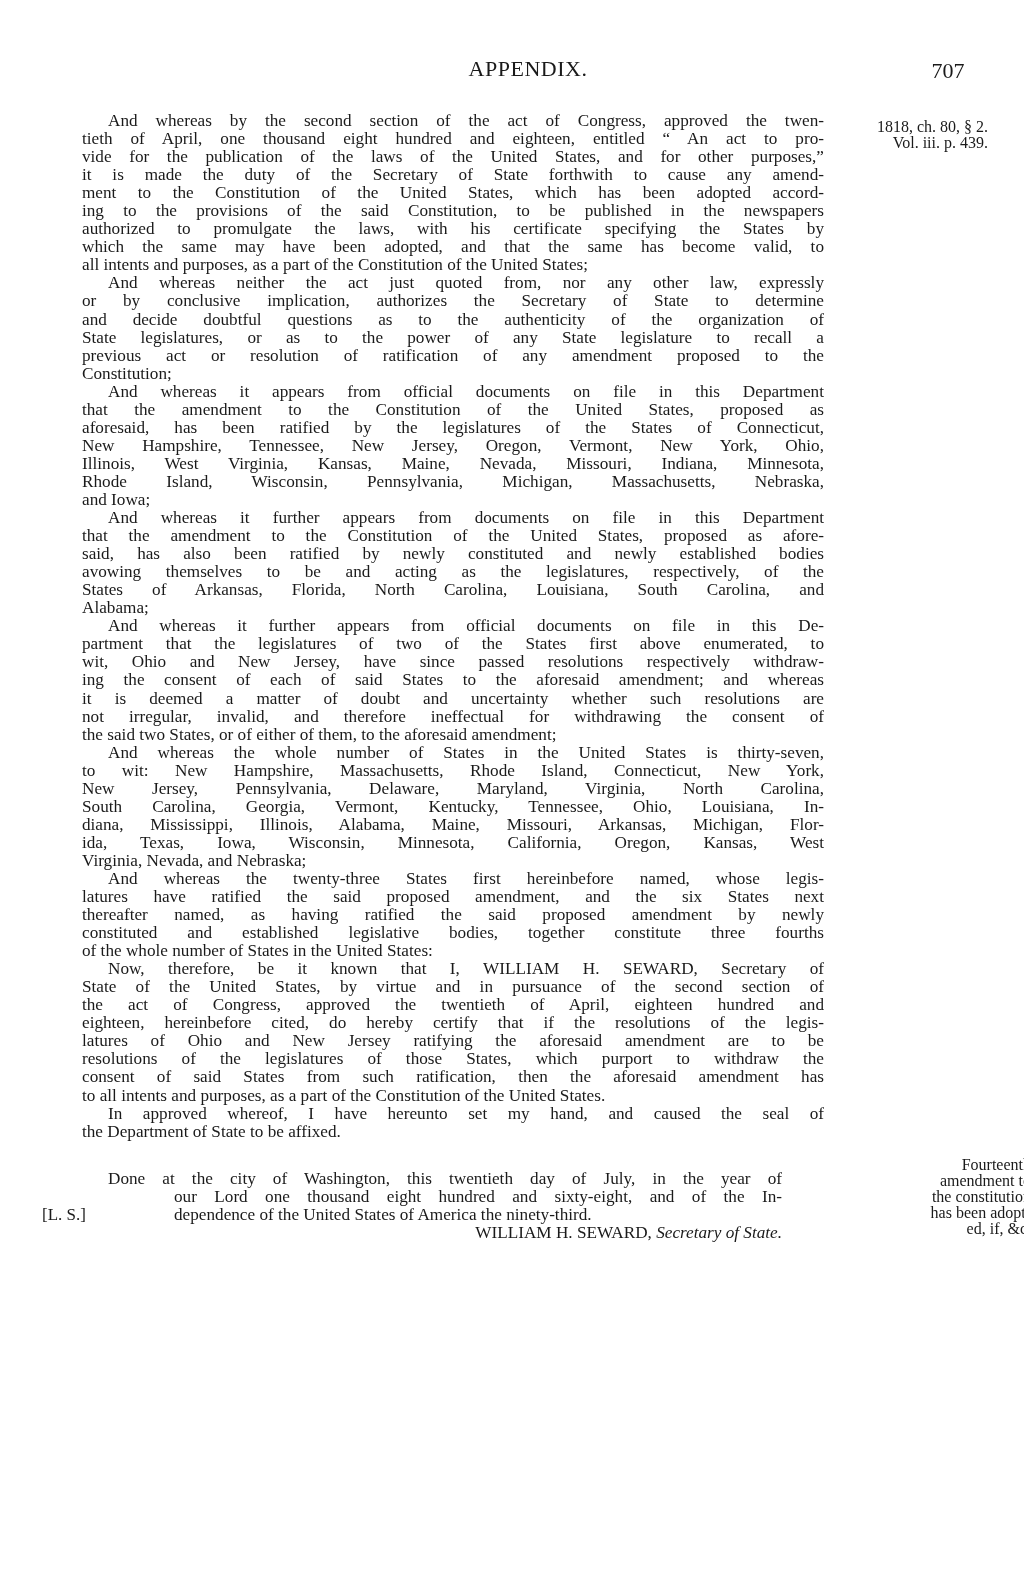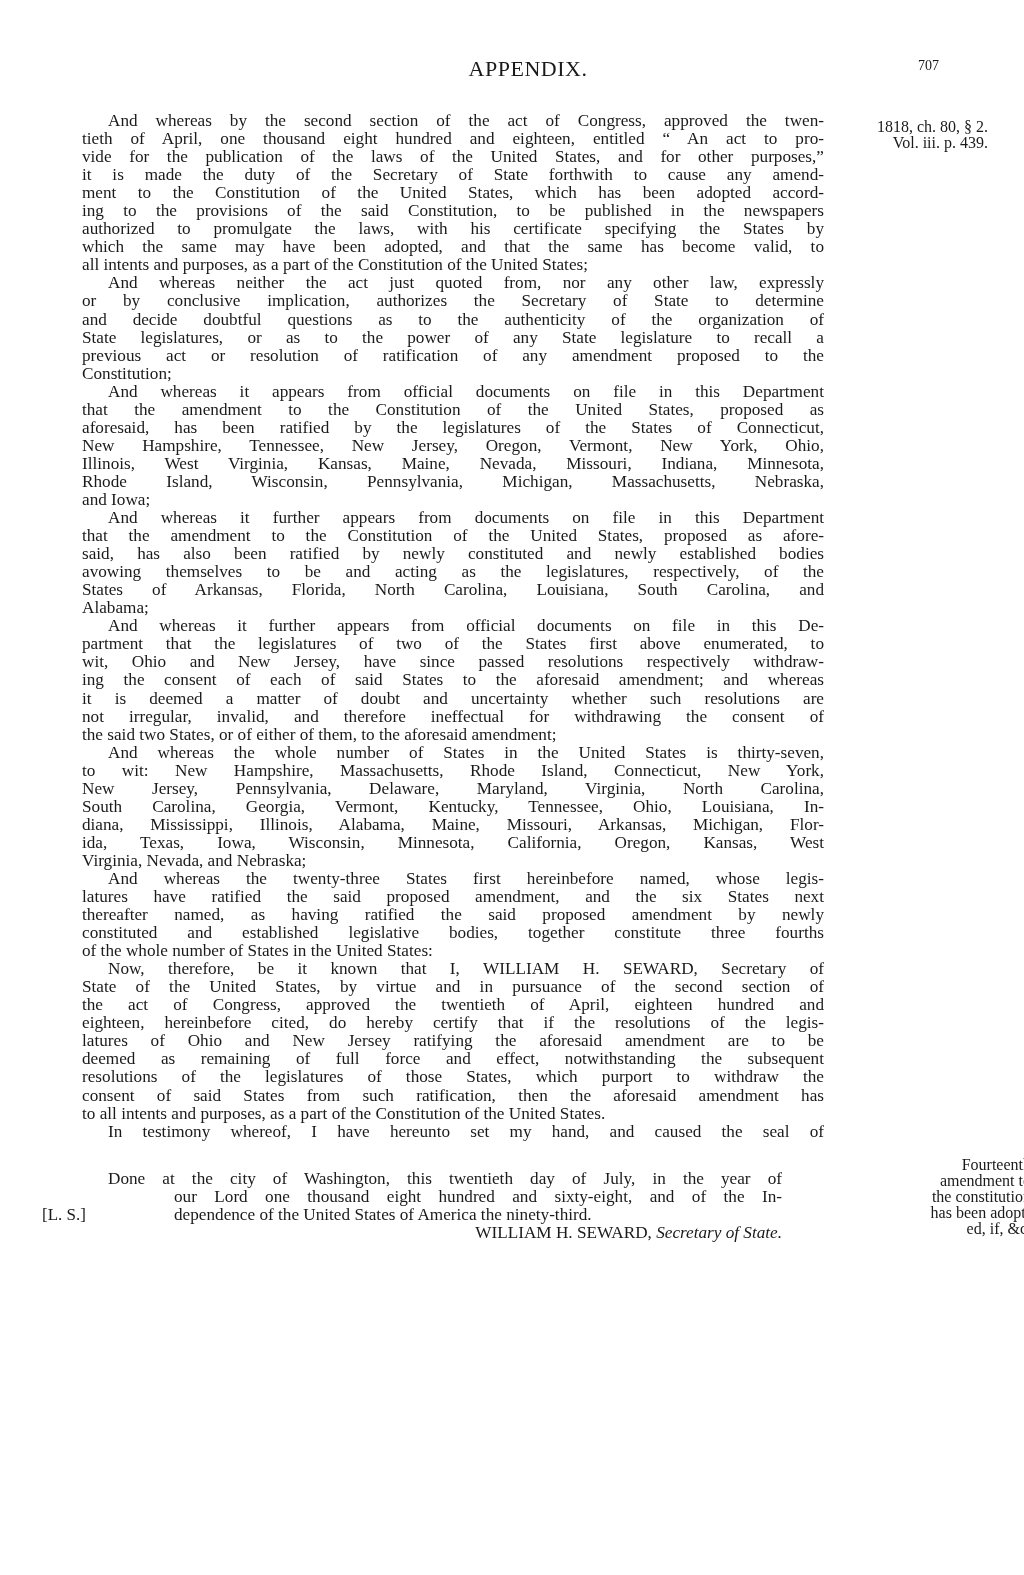--- a/index.html
+++ b/index.html
@@ -2,21 +2,21 @@
 <html><head>
 <meta charset="utf-8">
 <style>
   html, body { margin:0; padding:0; background:#ffffff; }
   body { width:1024px; height:1575px; position:relative; overflow:hidden;
          font-family:"Liberation Serif","DejaVu Serif",serif; color:#1a1a1a; }
   .page { position:absolute; left:16px; top:0; width:1024px; height:1115px; }
   .running-head { position:absolute; top:54px; left:0; width:1024px; height:32px; }
   .running-title { position:absolute; left:0; width:1024px; text-align:center;
          font-size:22px; letter-spacing:0.5px; top:2px; }
-  .page-number { position:absolute; left:902px; top:4px; font-size:14px; width:60px; text-align:left; }
+  .page-number { position:absolute; left:902px; top:4px; font-size:22px; width:60px; text-align:center; }
   .body { position:absolute; left:66px; top:112px; width:742px; }
   .line { display:block; height:18.05px; line-height:18px; font-size:17.2px;
           white-space:nowrap; text-align:justify; text-align-last:justify; }
   .line.last { text-align-last:left; }
   .line.indent { padding-left:26px; }
   .line.sig-indent { padding-left:92px; }
   .sc { font-variant:small-caps; }
   .it { font-style:italic; }
   .margin-note { position:absolute; left:818px; width:150px; font-size:16px; line-height:16px;text-align:right; }
   .mn-line { display:block; white-space:nowrap; }
@@ -115,28 +115,28 @@
       <span class="line">constituted and established legislative bodies, together constitute three fourths</span>
       <span class="line last">of the whole number of States in the United States:</span>
     </div>
 
     <div>
       <span class="line indent">Now, therefore, be it known that I, WILLIAM H. SEWARD, Secretary of</span>
       <span class="line">State of the United States, by virtue and in pursuance of the second section of</span>
       <span class="line">the act of Congress, approved the twentieth of April, eighteen hundred and</span>
       <span class="line">eighteen, hereinbefore cited, do hereby certify that if the resolutions of the legis-</span>
       <span class="line">latures of Ohio and New Jersey ratifying the aforesaid amendment are to be</span>
-      <span class="line">deemed as remaining of full force and effect, notwithstanding the subsequent</span>
       <span class="line">resolutions of the legislatures of those States, which purport to withdraw the</span>
       <span class="line">consent of said States from such ratification, then the aforesaid amendment has</span>
       <span class="line last">to all intents and purposes, as a part of the Constitution of the United States.</span>
     </div>
 
     <div>
-      <span class="line indent">In testimony whereof, I have hereunto set my hand, and caused the seal of</span>
+      <span class="line indent">In approved whereof, I have hereunto set my hand, and caused the seal of</span>
+      <span class="line last">the Department of State to be affixed.</span>
     </div>
 
     <div style="position:relative; width:700px;margin-top:29px;">
       <span class="line indent">Done at the city of Washington, this twentieth day of July, in the year of</span>
       <span class="line sig-indent">our Lord one thousand eight hundred and sixty-eight, and of the In-</span>
       <span class="line sig-indent last" style="position:relative;">
         <span class="seal" style="left:-40px; top:0;">[L. S.]</span>
         <span style="position:absolute; left:0;"></span>
         <span>dependence of the United States of America the ninety-third.</span>
       </span>

